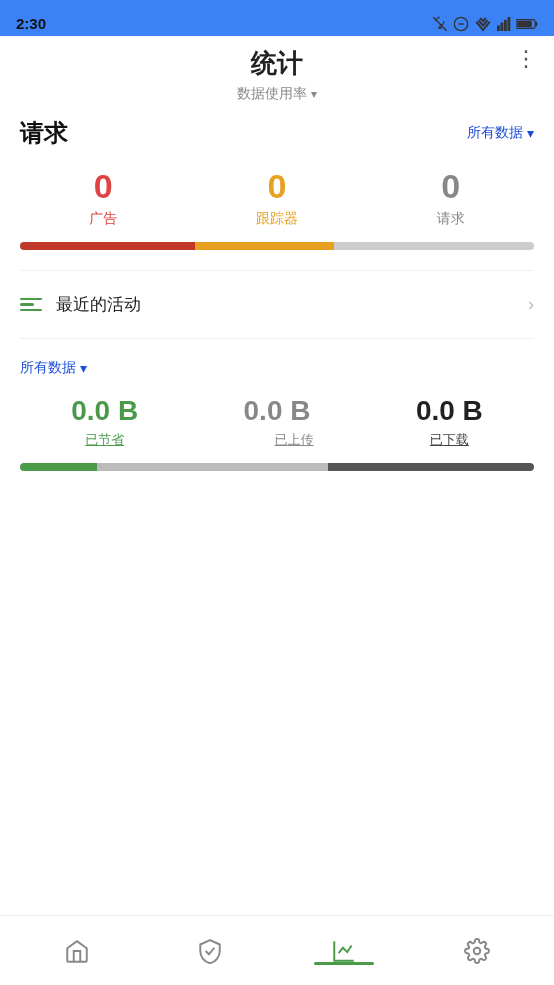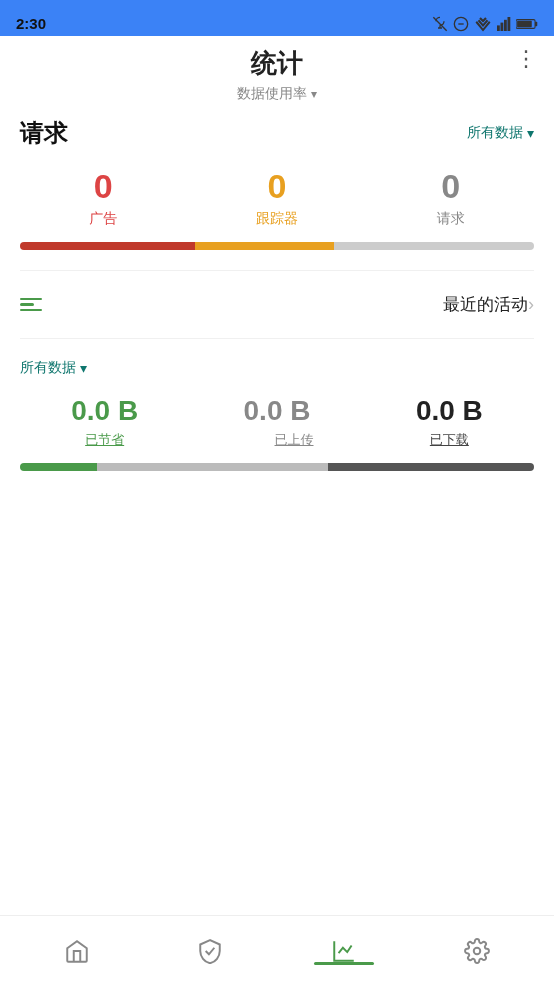--- a/index.html
+++ b/index.html
@@ -71,21 +71,20 @@
     .chevron-down {
       font-size: 12px;
       color: #888;
     }
 
     
     .content {
       flex: 1;
       overflow-y: auto;
       padding: 10px 20px 10px;
-      text-align: right;
     }
 
     
     .section {
       margin-bottom: 20px;
     }
     .section-header {
       display: flex;
       justify-content: space-between;
       align-items: center;
@@ -94,21 +93,21 @@
     .section-title {
       font-size: 24px;
       font-weight: 700;
       color: #111;
     }
     .section-filter {
       display: flex;
       align-items: center;
       gap: 4px;
       font-size: 14px;
-      color: #0f766e;
+      color: #1d4ed8;
       cursor: pointer;
     }
 
     
     .stats-row {
       display: flex;
       justify-content: space-around;
       align-items: flex-start;
       margin-bottom: 14px;
     }

